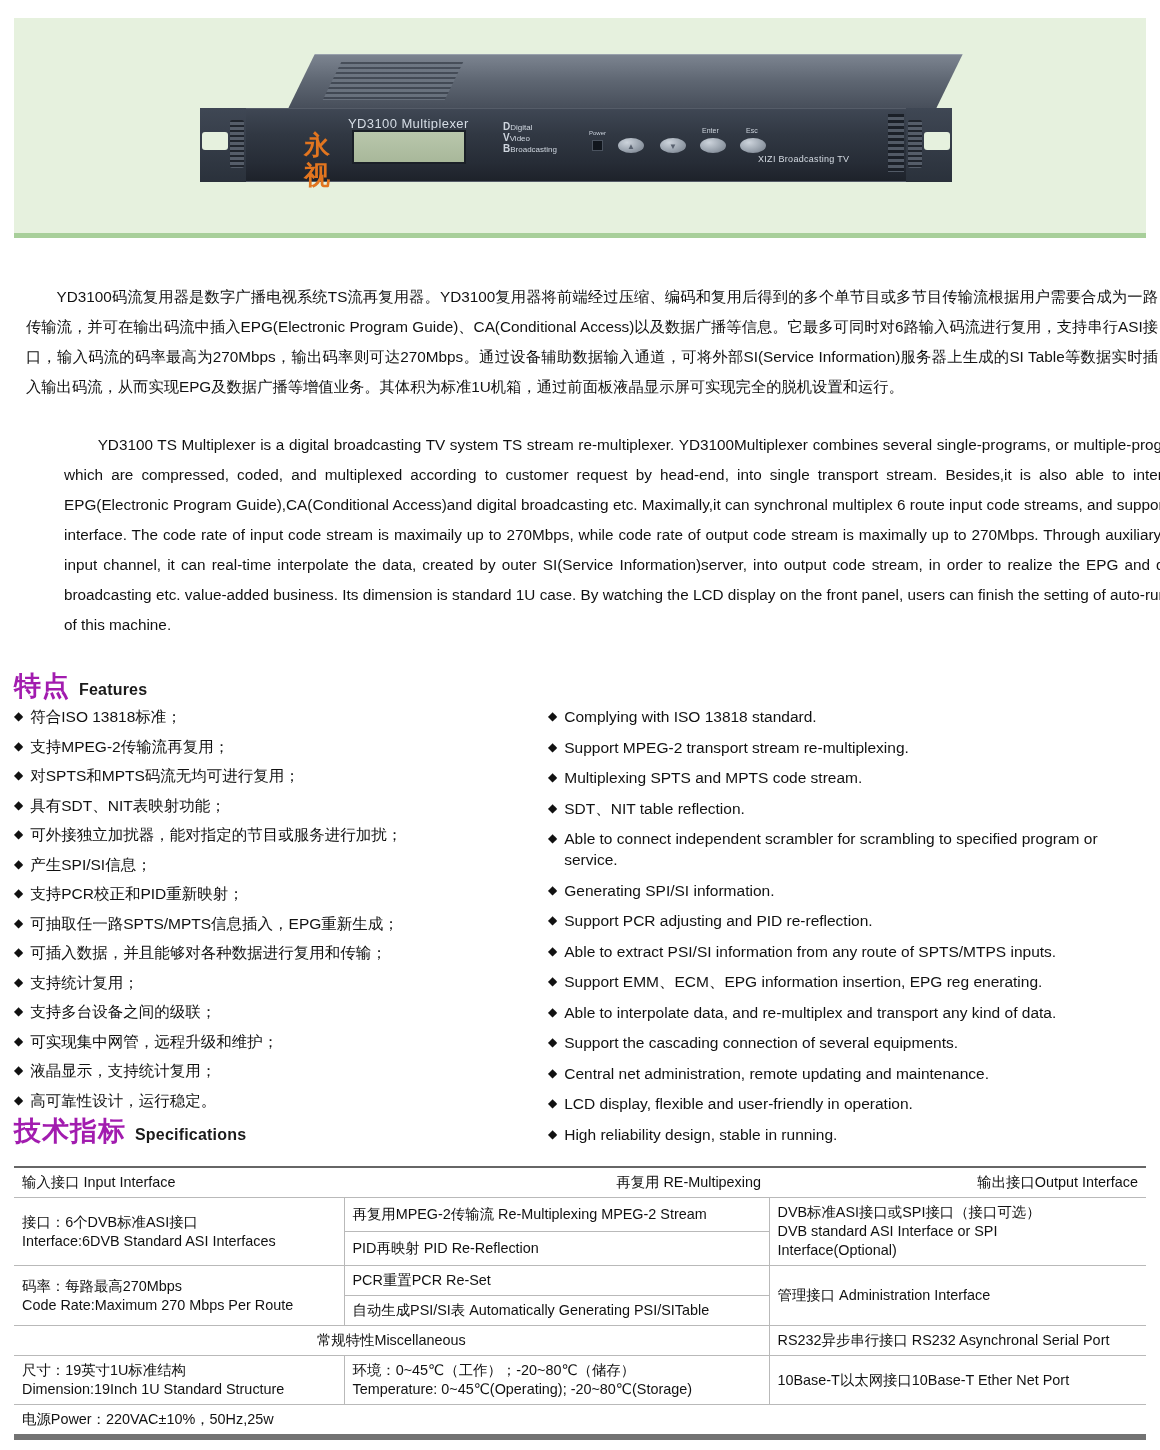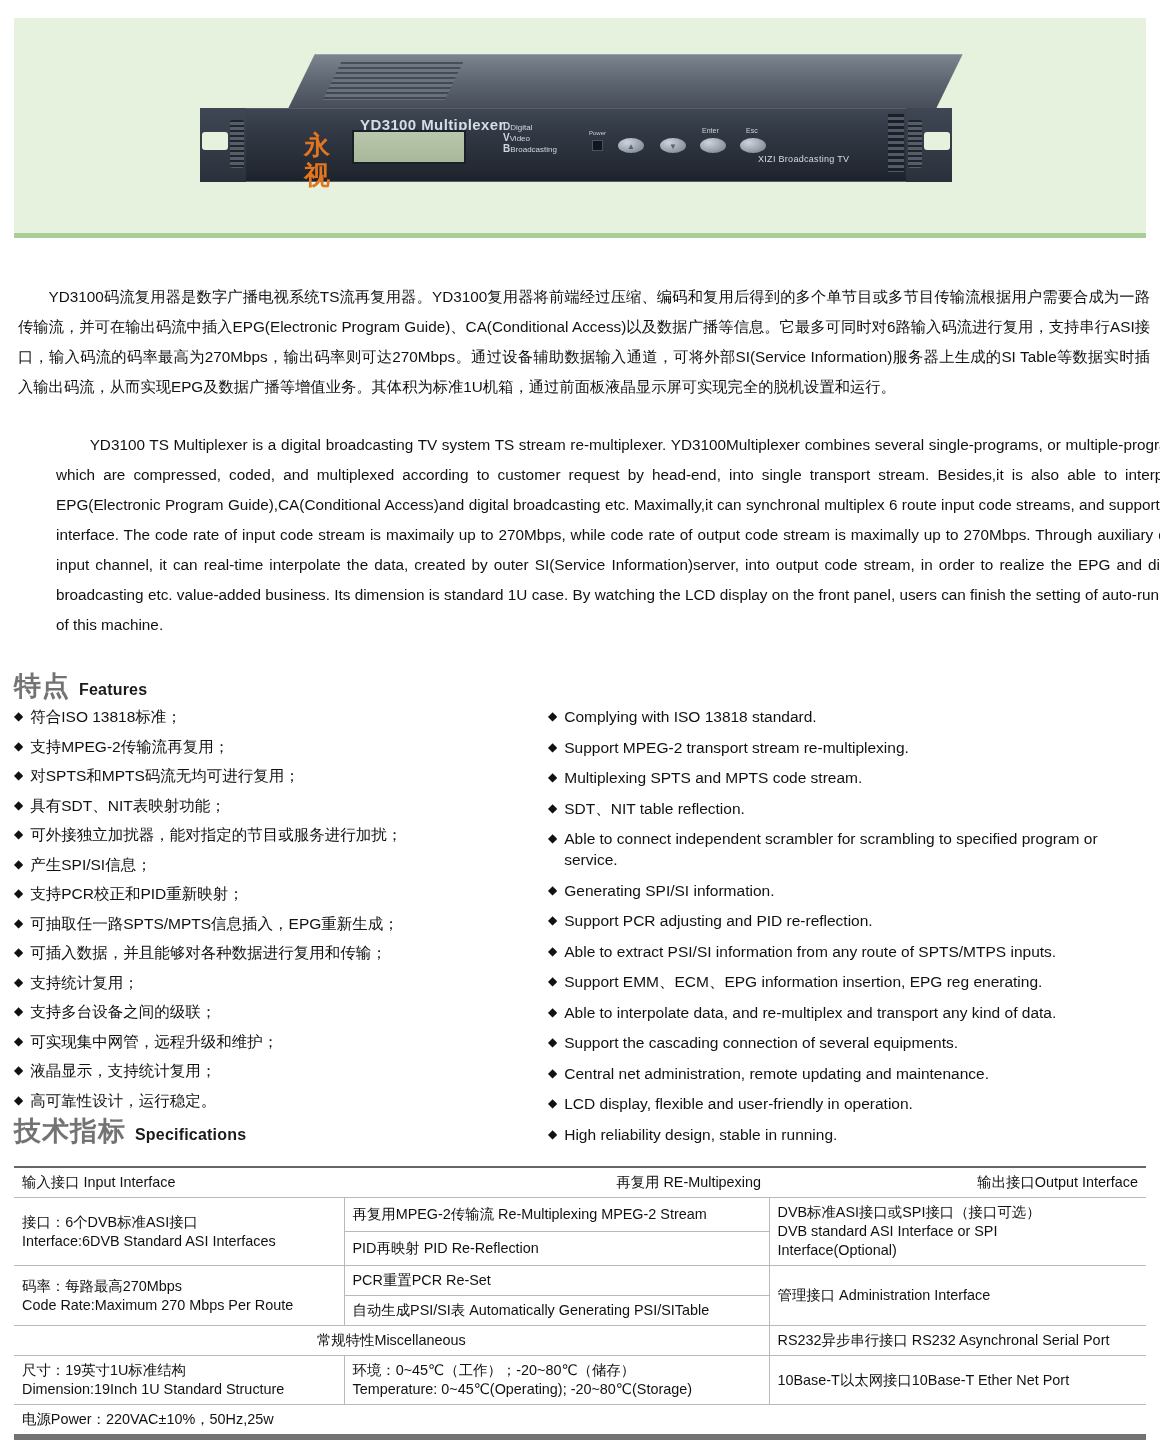--- a/index.html
+++ b/index.html
@@ -117,26 +117,25 @@
   .dev-logo .reg {
     position: absolute;
     right: -14px;
     bottom: 0;
     font-size: 9px;
     color: #3f57a8;
     font-weight: normal;
   }
   .dev-model {
     position: absolute;
-    left: 160px;
+    left: 148px;
     top: 62px;
-    font-size: 15px;
+    font-size: 13px;
     color: #d6dde6;
     letter-spacing: .4px;
-    font-weight: bold;
   }
   .dev-lcd {
     position: absolute;
     left: 152px;
     top: 76px;
     width: 114px;
     height: 34px;
     background: linear-gradient(180deg,#b9c7ac 0%, #a8b89a 100%);
     border: 2px solid #1b2028;
     box-sizing: border-box;
@@ -201,21 +200,21 @@
     left: 688px;
     top: 60px;
     width: 16px;
     height: 58px;
     background: repeating-linear-gradient(180deg,#1b2028 0 3px,#525a66 3px 6px);
   }
 
   
   .prose {
     position: absolute;
-    left: 18px;
+    left: 26px;
     width: 1132px;
     font-size: 15.3px;
     line-height: 30px;
     text-align: justify;
     color: #111;
   }
   .prose p { margin: 0 0 6px 0; text-indent: 2em; }
   .prose.zh { top: 282px; }
   .prose.en { top: 430px; text-indent: 0; margin-left: 38px; }
   .prose.en p { text-indent: 2.2em; }
@@ -224,21 +223,21 @@
   .sec-head {
     position: absolute;
     left: 14px;
     display: flex;
     align-items: baseline;
     gap: 9px;
   }
   .sec-head .zh {
     font-size: 27px;
     font-weight: bold;
-    color: #737373;
+    color: #a21caf;
     letter-spacing: 1px;
   }
   .sec-head .en {
     font-size: 16px;
     font-weight: bold;
     color: #1a1a1a;
     letter-spacing: .2px;
   }
   #features-heading { top: 668px; }
   #specs-heading { top: 1113px; }

